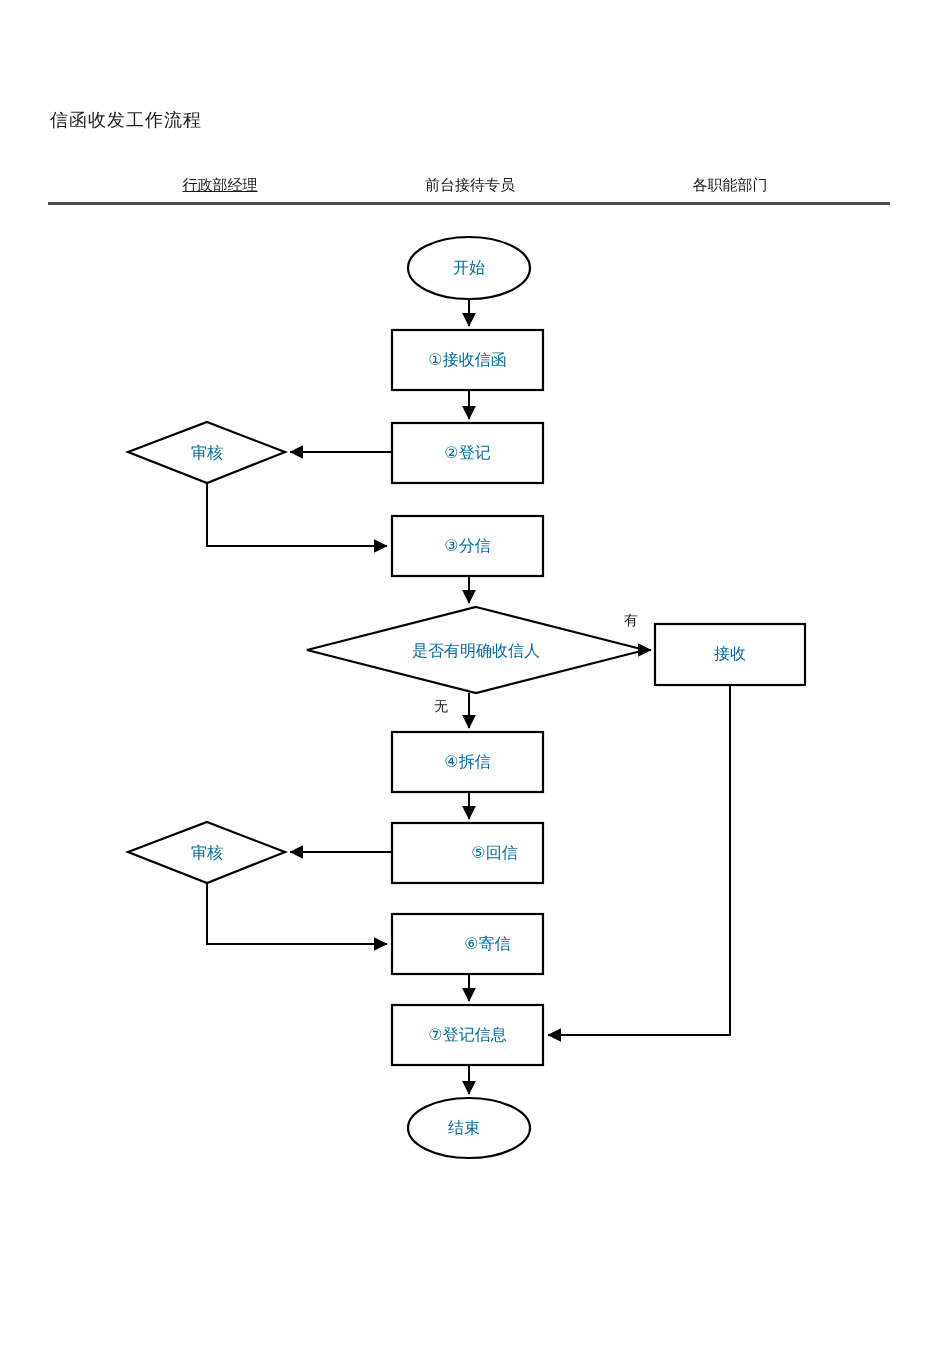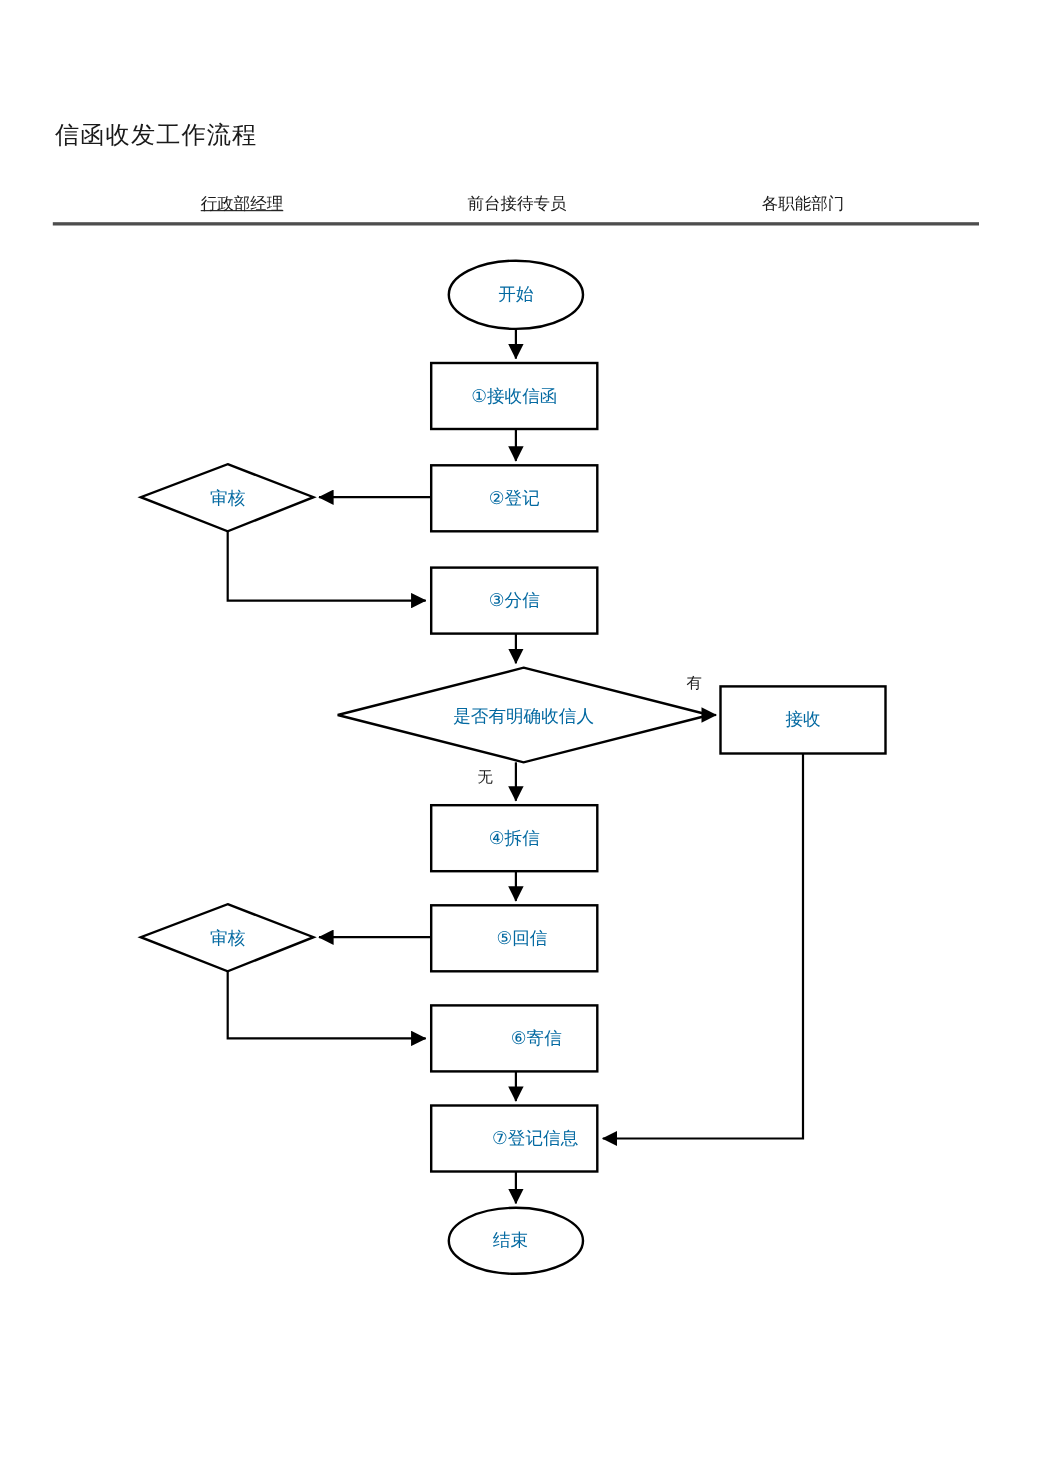--- a/index.html
+++ b/index.html
@@ -14,21 +14,21 @@
     position: relative;
     width: 950px;
     height: 1345px;
     background: #ffffff;
     overflow: hidden;
   }
   .title {
     position: absolute;
     left: 50px;
     top: 108px;
-    font-size: 22px;
+    font-size: 18px;
     color: #1a1a1a;
     letter-spacing: 1px;
     white-space: nowrap;
   }
   .col-head {
     position: absolute;
     top: 176px;
     font-size: 15px;
     color: #1a1a1a;
     white-space: nowrap;
@@ -128,24 +128,24 @@
   </svg>
 
   <div class="node-label" style="left:408px; top:258px; width:122px;">开始</div>
   <div class="node-label" style="left:392px; top:350px; width:151px;">①接收信函</div>
   <div class="node-label" style="left:392px; top:443px; width:151px;">②登记</div>
   <div class="node-label" style="left:146px; top:443px; width:122px;">审核</div>
   <div class="node-label" style="left:392px; top:536px; width:151px;">③分信</div>
   <div class="node-label" style="left:346px; top:641px; width:260px;">是否有明确收信人</div>
   <div class="node-label" style="left:655px; top:644px; width:150px;">接收</div>
   <div class="node-label" style="left:392px; top:752px; width:151px;">④拆信</div>
-  <div class="node-label" style="left:392px; top:843px; width:165px;">⑤回信</div>
+  <div class="node-label" style="left:412px; top:843px; width:165px;">⑤回信</div>
   <div class="node-label" style="left:146px; top:843px; width:122px;">审核</div>
   <div class="node-label" style="left:412px; top:934px; width:151px;">⑥寄信</div>
-  <div class="node-label" style="left:392px; top:1025px; width:151px;padding-left:19px;">⑦登记信息</div>
+  <div class="node-label" style="left:392px; top:1025px; width:151px;">⑦登记信息</div>
   <div class="node-label" style="left:408px; top:1118px; width:112px;">结束</div>
 
   <div class="edge-label" style="left:624px; top:612px;">有</div>
   <div class="edge-label" style="left:434px; top:698px;">无</div>
 
   <div class="hit" style="left:408px; top:237px; width:122px; height:62px;"></div>
   <div class="hit" style="left:392px; top:330px; width:151px; height:60px;"></div>
   <div class="hit" style="left:392px; top:423px; width:151px; height:60px;"></div>
   <div class="hit" style="left:128px; top:422px; width:157px; height:61px;"></div>
   <div class="hit" style="left:392px; top:516px; width:151px; height:60px;"></div>

